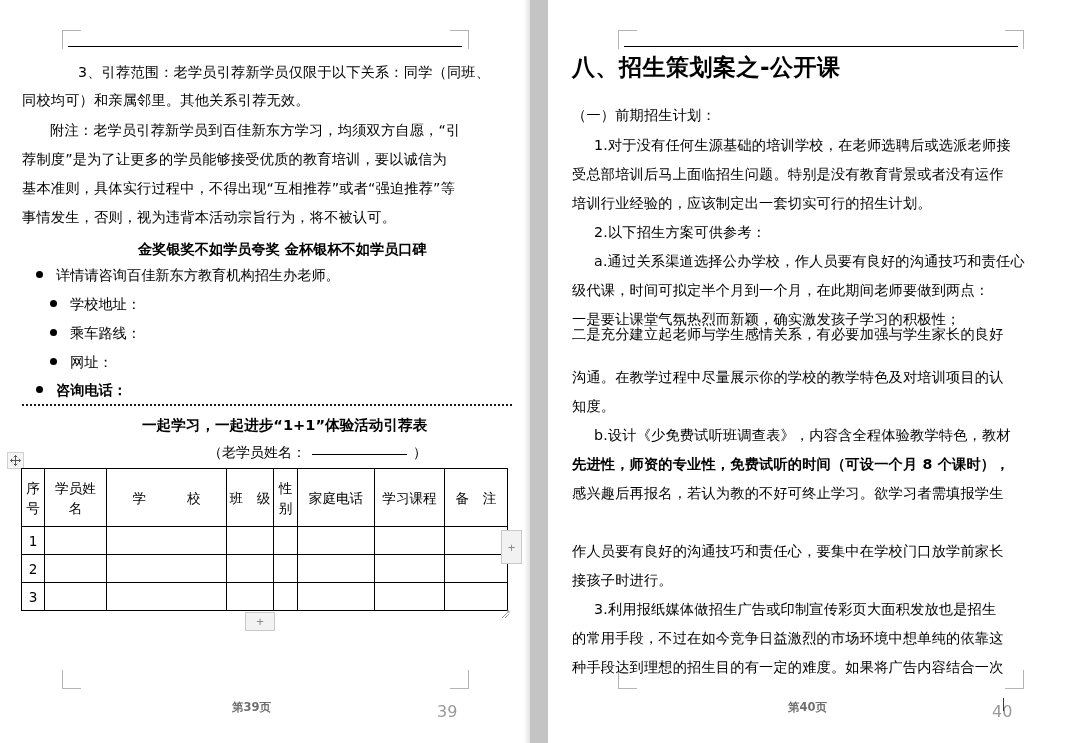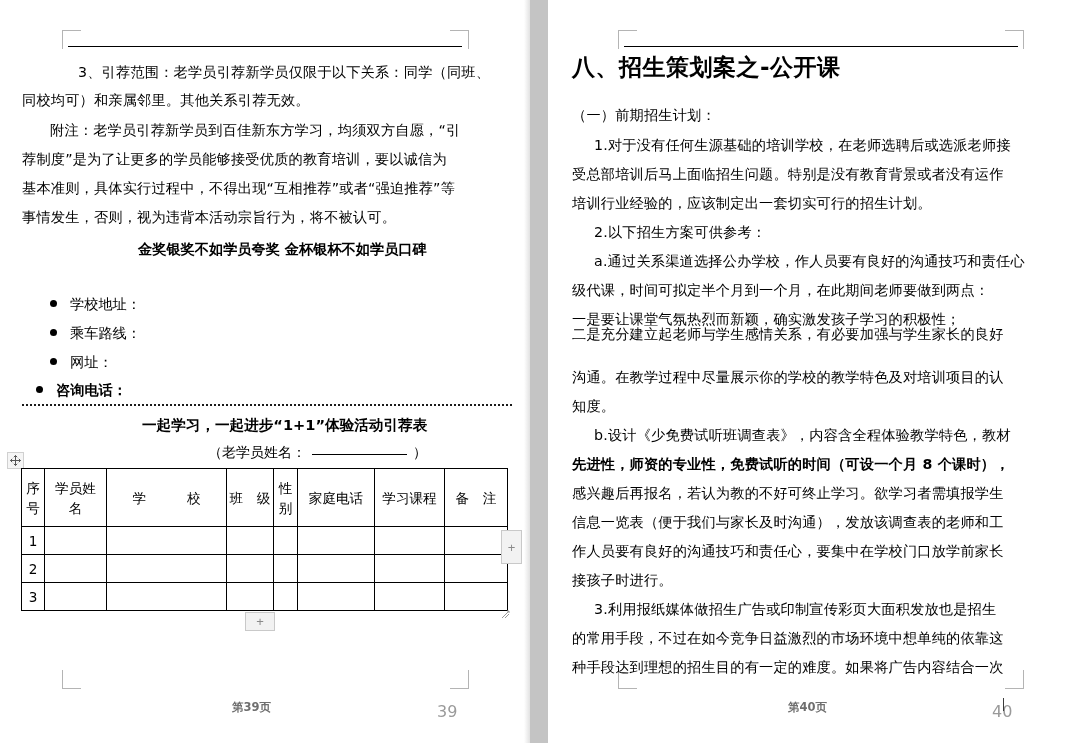--- a/index.html
+++ b/index.html
@@ -254,20 +254,23 @@
 
     <div class="doc-text" style="left:22px; top:57px;  padding-left:56px;">3、引荐范围：老学员引荐新学员仅限于以下关系：同学（同班、</div>
     <div class="doc-text" style="left:22px; top:85px;">同校均可）和亲属邻里。其他关系引荐无效。</div>
     <div class="doc-text" style="left:22px; top:115px; padding-left:28px;">附注：老学员引荐新学员到百佳新东方学习，均须双方自愿，“引</div>
     <div class="doc-text" style="left:22px; top:144px;">荐制度”是为了让更多的学员能够接受优质的教育培训，要以诚信为</div>
     <div class="doc-text" style="left:22px; top:173px;">基本准则，具体实行过程中，不得出现“互相推荐”或者“强迫推荐”等</div>
     <div class="doc-text" style="left:22px; top:202px;">事情发生，否则，视为违背本活动宗旨行为，将不被认可。</div>
 
     <div class="slogan" style="left:138px; top:240px;">金奖银奖不如学员夸奖    金杯银杯不如学员口碑</div>
 
+    <div class="bullet-row" style="left:36px; top:266px;">
+      <span class="dot"></span><span>详情请咨询百佳新东方教育机构招生办老师。</span>
+    </div>
     <div class="bullet-row" style="left:50px; top:295px;">
       <span class="dot"></span><span>学校地址：</span>
     </div>
     <div class="bullet-row" style="left:50px; top:324px;">
       <span class="dot"></span><span>乘车路线：</span>
     </div>
     <div class="bullet-row" style="left:50px; top:353px;">
       <span class="dot"></span><span>网址：</span>
     </div>
     <div class="bullet-row bold" style="left:36px; top:381px;">
@@ -391,21 +394,20 @@
     <div class="doc-text" style="left:24px; top:217px; padding-left:22px;">2.以下招生方案可供参考：</div>
     <div class="doc-text" style="left:24px; top:246px; padding-left:22px;">a.通过关系渠道选择公办学校，作人员要有良好的沟通技巧和责任心</div>
     <div class="doc-text" style="left:24px; top:275px;">级代课，时间可拟定半个月到一个月，在此期间老师要做到两点：</div>
     <div class="doc-text" style="left:24px; top:304px;">一是要让课堂气氛热烈而新颖，确实激发孩子学习的积极性；</div>
     <div class="doc-text" style="left:24px; top:319px;">二是充分建立起老师与学生感情关系，有必要加强与学生家长的良好</div>
     <div class="doc-text" style="left:24px; top:362px;">沟通。在教学过程中尽量展示你的学校的教学特色及对培训项目的认</div>
     <div class="doc-text" style="left:24px; top:391px;">知度。</div>
     <div class="doc-text" style="left:24px; top:420px; padding-left:22px;">b.设计《少免费试听班调查表》，内容含全程体验教学特色，教材</div>
     <div class="doc-text" style="left:24px; top:449px;font-weight:bold;">先进性，师资的专业性，免费试听的时间（可设一个月 8 个课时），</div>
     <div class="doc-text" style="left:24px; top:478px;">感兴趣后再报名，若认为教的不好可终止学习。欲学习者需填报学生</div>
-    <div class="doc-text" style="left:24px; top:507px;">信息一览表（便于我们与家长及时沟通），发放该调查表的老师和工</div>
     <div class="doc-text" style="left:24px; top:536px;">作人员要有良好的沟通技巧和责任心，要集中在学校门口放学前家长</div>
     <div class="doc-text" style="left:24px; top:565px;">接孩子时进行。</div>
     <div class="doc-text" style="left:24px; top:594px; padding-left:22px;">3.利用报纸媒体做招生广告或印制宣传彩页大面积发放也是招生</div>
     <div class="doc-text" style="left:24px; top:623px;">的常用手段，不过在如今竞争日益激烈的市场环境中想单纯的依靠这</div>
     <div class="doc-text" style="left:24px; top:652px;">种手段达到理想的招生目的有一定的难度。如果将广告内容结合一次</div>
 
     <div class="footer-page" style="left:240px; top:700px;">第40页</div>
     <div class="footer-num" style="left:444px; top:702px;">40</div>
     <div class="caret" style="left:455px; top:698px; height:13px;"></div>
   </div>

